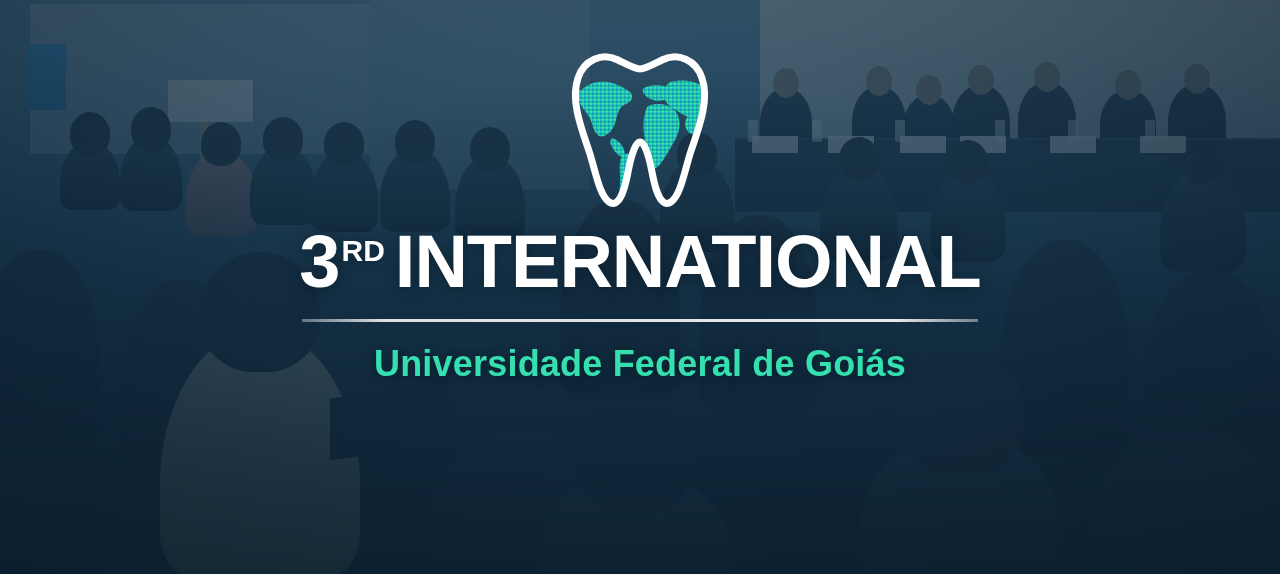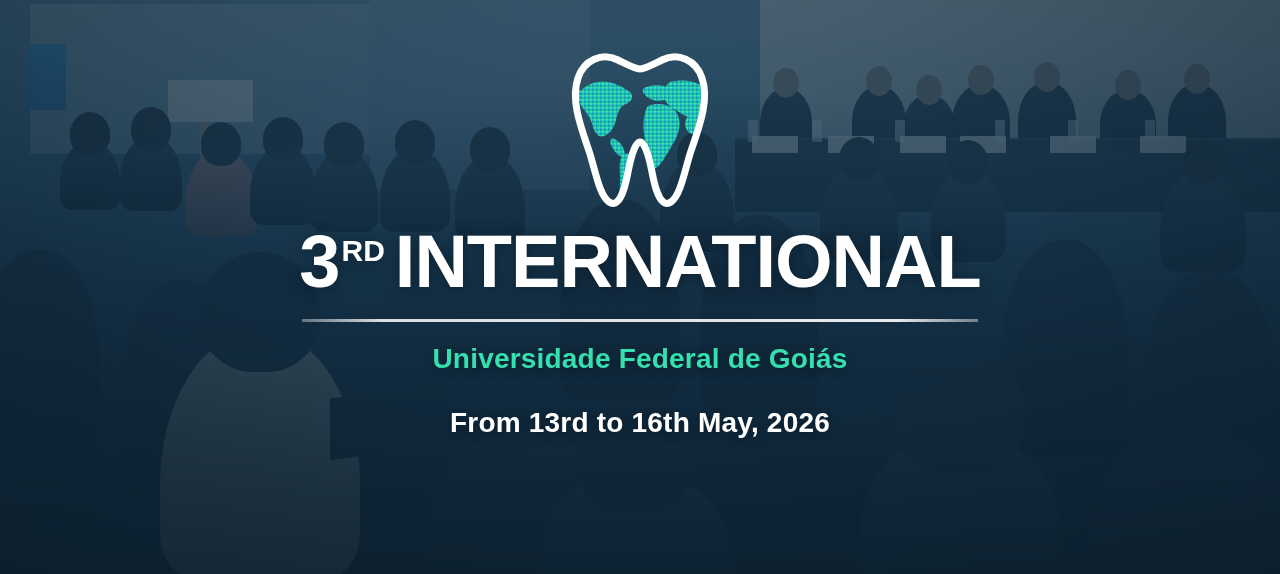--- a/index.html
+++ b/index.html
@@ -224,21 +224,21 @@
     height: 3px;
     background: linear-gradient(90deg,
       rgba(255,255,255,.35) 0%,
       rgba(255,255,255,.85) 12%,
       rgba(255,255,255,.9) 88%,
       rgba(255,255,255,.4) 100%);
   }
   .univ {
     margin-top: 21px;
     color: #35dfae;
-    font-size: 28px;
+    font-size: 36px;
     font-weight: 700;
     letter-spacing: .2px;
     white-space: nowrap;
     text-shadow: 0 2px 10px rgba(6,22,34,.5);
   }
   .dates {
     margin-top: 32px;
     color: #ffffff;
     font-size: 28px;
     font-weight: 700;
@@ -429,15 +429,14 @@
 
     <div class="title-main">
       <span>3</span><span class="ord">RD</span><span>INTERNATIONAL</span>
     </div>
 
 
     <div class="divider"></div>
 
     <div class="univ">Universidade Federal de Goiás</div>
 
-    <div class="dates">From 13rd to 16th May, 2026</div>
   </div>
 </div>
 
 </body></html>

